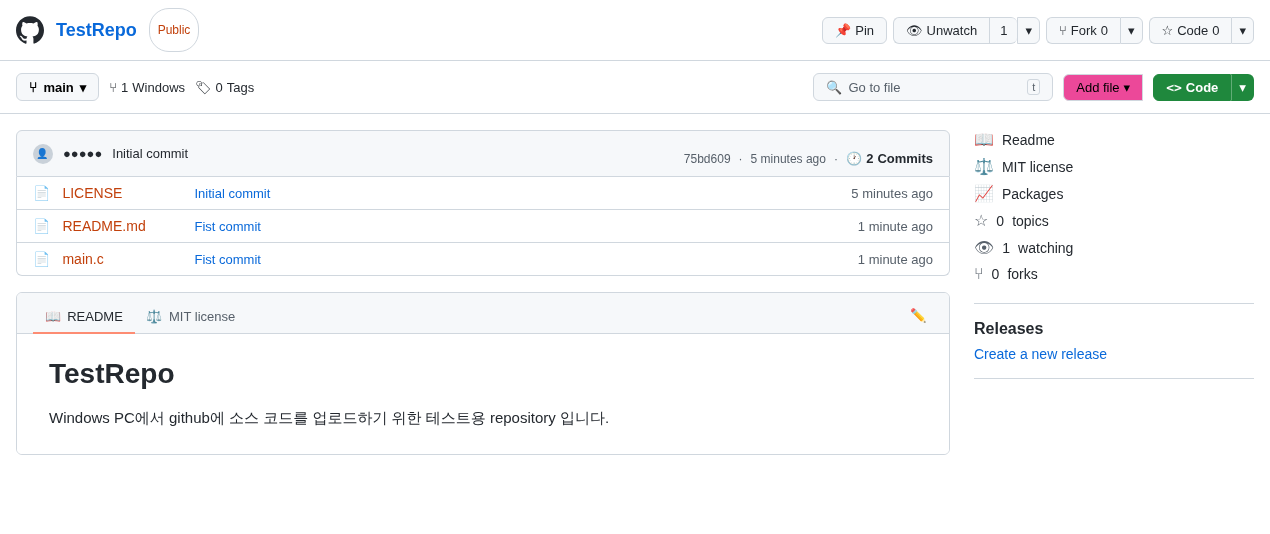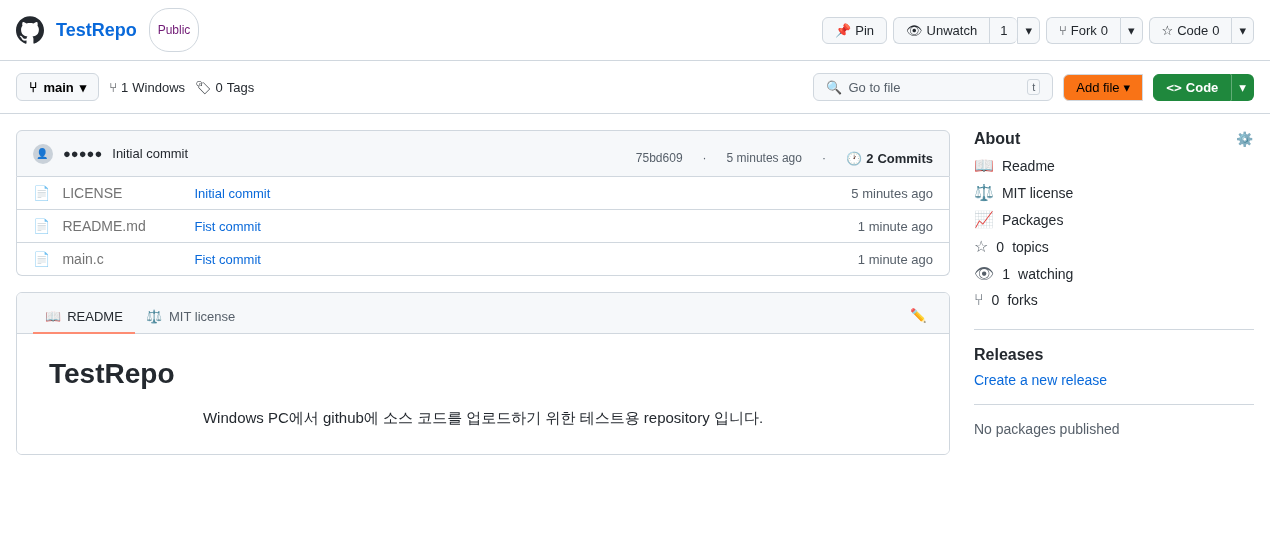--- a/index.html
+++ b/index.html
@@ -26,21 +26,21 @@
       font-size: 18px;
       font-weight: 600;
       color: #0969da;
       cursor: pointer;
     }
     .public-badge {
       border: 1px solid #d0d7de;
       border-radius: 20px;
       padding: 14px 8px;
       font-size: 12px;
-      color: #701a75;
+      color: #c2410c;
       font-weight: 500;
     }
     .header-actions {
       display: flex;
       align-items: center;
       gap: 6px;
       margin-left: auto;
     }
     .btn-group {
       display: flex;
@@ -121,21 +121,21 @@
     }
     .goto-file-left { display: flex; align-items: center; gap: 6px; }
     .goto-t { font-size: 11px; border: 1px solid #d0d7de; border-radius: 3px; padding: 1px 4px; color: #57606a; }
     .add-file-btn {
       display: flex;
       align-items: center;
       gap: 4px;
       padding: 5px 12px;
       border: 1px solid #d0d7de;
       border-radius: 6px 0 0 6px;
-      background: #f97316;
+      background: #ec4899;
       font-size: 13px;
       font-weight: 500;
       cursor: pointer;
     }
     .code-btn {
       display: flex;
       align-items: center;
       gap: 4px;
       padding: 5px 12px;
       border: 1px solid #1f883d;
@@ -178,21 +178,22 @@
     .commit-avatar {
       width: 20px; height: 20px;
       border-radius: 50%;
       background: #d0d7de;
       flex-shrink: 0;
     }
     .commit-user { font-weight: 600; font-size: 13px; color: #24292f; }
     .commit-msg { font-size: 13px; color: #24292f; }
     .commit-right {
       display: flex;
-      gap: 20px;
+      align-items: center;
+      gap: 8px;
       margin-left: auto;
       font-size: 12px;
       color: #57606a;
       margin-top: 10px;
     }
     .commit-sha { color: #57606a; }
     .commit-time { }
     .commits-link {
       display: flex;
       align-items: center;
@@ -213,21 +214,21 @@
     .file-row {
       display: flex;
       align-items: center;
       padding: 8px 16px;
       border-bottom: 1px solid #d0d7de;
       gap: 12px;
     }
     .file-row:last-child { border-bottom: none; }
     .file-icon { color: #57606a; flex-shrink: 0; }
     .file-name {
-      color: #737373;
+      color: #c2410c;
       font-size: 14px;
       font-weight: 500;
       min-width: 120px;
     }
     .file-commit {
       color: #0969da;
       font-size: 13px;
       flex: 1;
       cursor: pointer;
     }
@@ -285,21 +286,20 @@
     .readme-title {
       font-size: 28px;
       font-weight: 600;
       color: #24292f;
       margin-bottom: 16px;
     }
     .readme-desc {
       font-size: 15px;
       color: #24292f;
       line-height: 1.6;
-      text-align: center;
     }
 
     
     .sidebar { width: 280px; flex-shrink: 0; }
     .about-header {
       display: flex;
       align-items: center;
       justify-content: space-between;
       margin-bottom: 8px;
     }
@@ -481,24 +481,20 @@
       </div>
       <div class="readme-body">
         <h1 class="readme-title">TestRepo</h1>
         <p class="readme-desc">Windows PC에서 github에 소스 코드를 업로드하기 위한 테스트용 repository 입니다.</p>
       </div>
     </div>
 
   </div>
 
   <div class="sidebar">
-    <div class="about-header">
-      <span class="about-title">About</span>
-      <span class="about-gear">⚙️</span>
-    </div>
 
     <div class="sidebar-links">
       <div class="sidebar-link">
         <span class="sidebar-link-icon">📖</span>
         <span class="label">Readme</span>
       </div>
       <div class="sidebar-link">
         <span class="sidebar-link-icon">⚖️</span>
         <span class="label">MIT license</span>
       </div>
@@ -526,16 +522,15 @@
     <hr class="divider">
 
     <div>
       <div class="sidebar-section-title">Releases</div>
       <a class="sidebar-create-link">Create a new release</a>
     </div>
 
     <hr class="divider">
 
     <div>
-      <div class="sidebar-no-release">No packages published</div>
     </div>
   </div>
 </div>
 
 </body></html>

